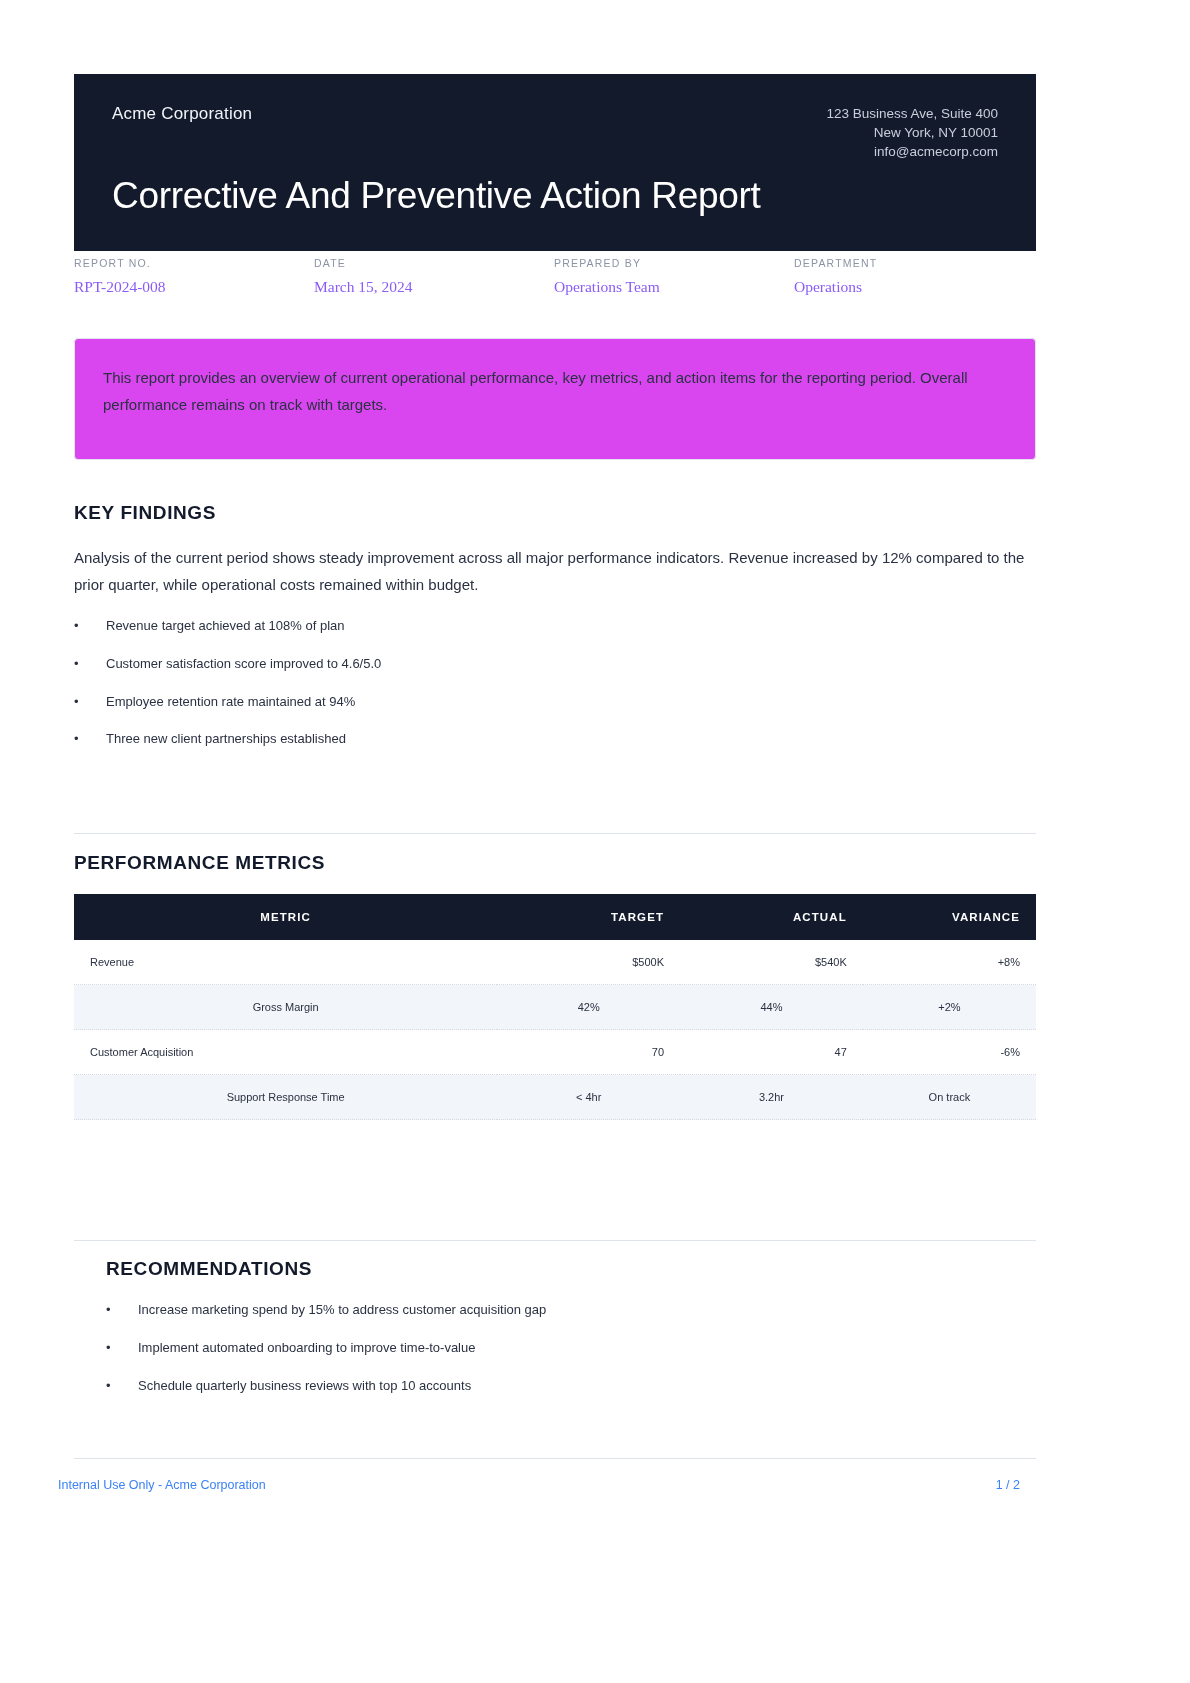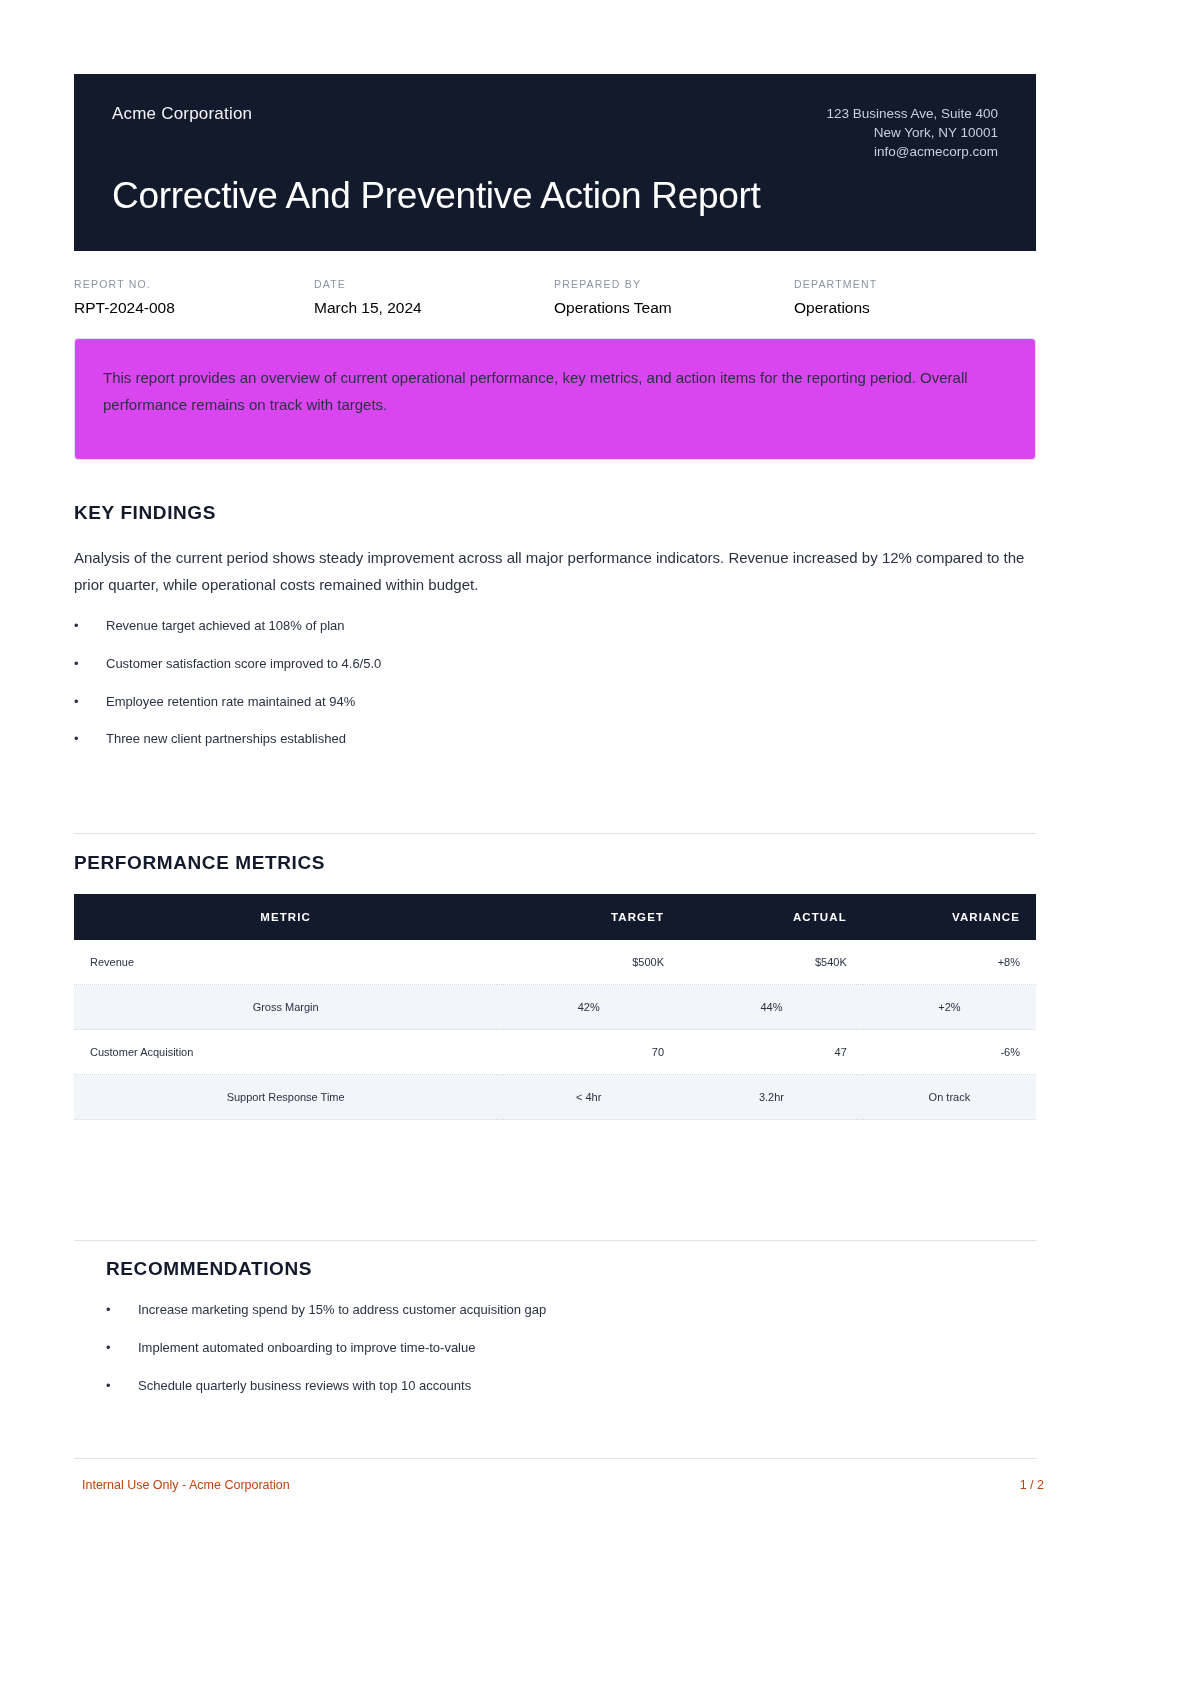--- a/index.html
+++ b/index.html
@@ -52,36 +52,37 @@
     font-weight: 400;
     letter-spacing: -0.3px;
     color: #ffffff;
     max-width: 700px;
   }
 
   
   .meta {
     position: absolute;
     left: 74px;
-    top: 278px;
+    top: 257px;
     width: 962px;
     display: flex;
   }
   .meta-col { width: 240px; }
   .meta-label {
     font-size: 10.5px;
     letter-spacing: 1.2px;
     color: #8b93a4;
     font-weight: 400;
     text-transform: uppercase;
     margin-bottom: 9px;
   }
   .meta-value {
     font-size: 15.5px;
-    color: #000000;
+    color: #8b5cf6;
+    font-family: Liberation Serif, serif;
   }
 
   
   .summary {
     position: absolute;
     left: 74px;
     top: 338px;
     width: 962px;
     min-height: 122px;
     border: 1px solid #dfe3ea;
@@ -166,27 +167,27 @@
   .footer-rule {
     position: absolute;
     left: 74px;
     top: 1458px;
     width: 962px;
     height: 1px;
     background: #dfe3ea;
   }
   .footer {
     position: absolute;
-    left: 82px;
+    left: 58px;
     top: 1478px;
     width: 962px;
     display: flex;
     justify-content: space-between;
     font-size: 12.5px;
-    color: #c2410c;
+    color: #3b82f6;
   }
 </style>
 </head>
 <body>
 
 <div class="page">
 
   <div class="header">
     <div class="header-top">
       <div class="company-name">Acme Corporation</div>

